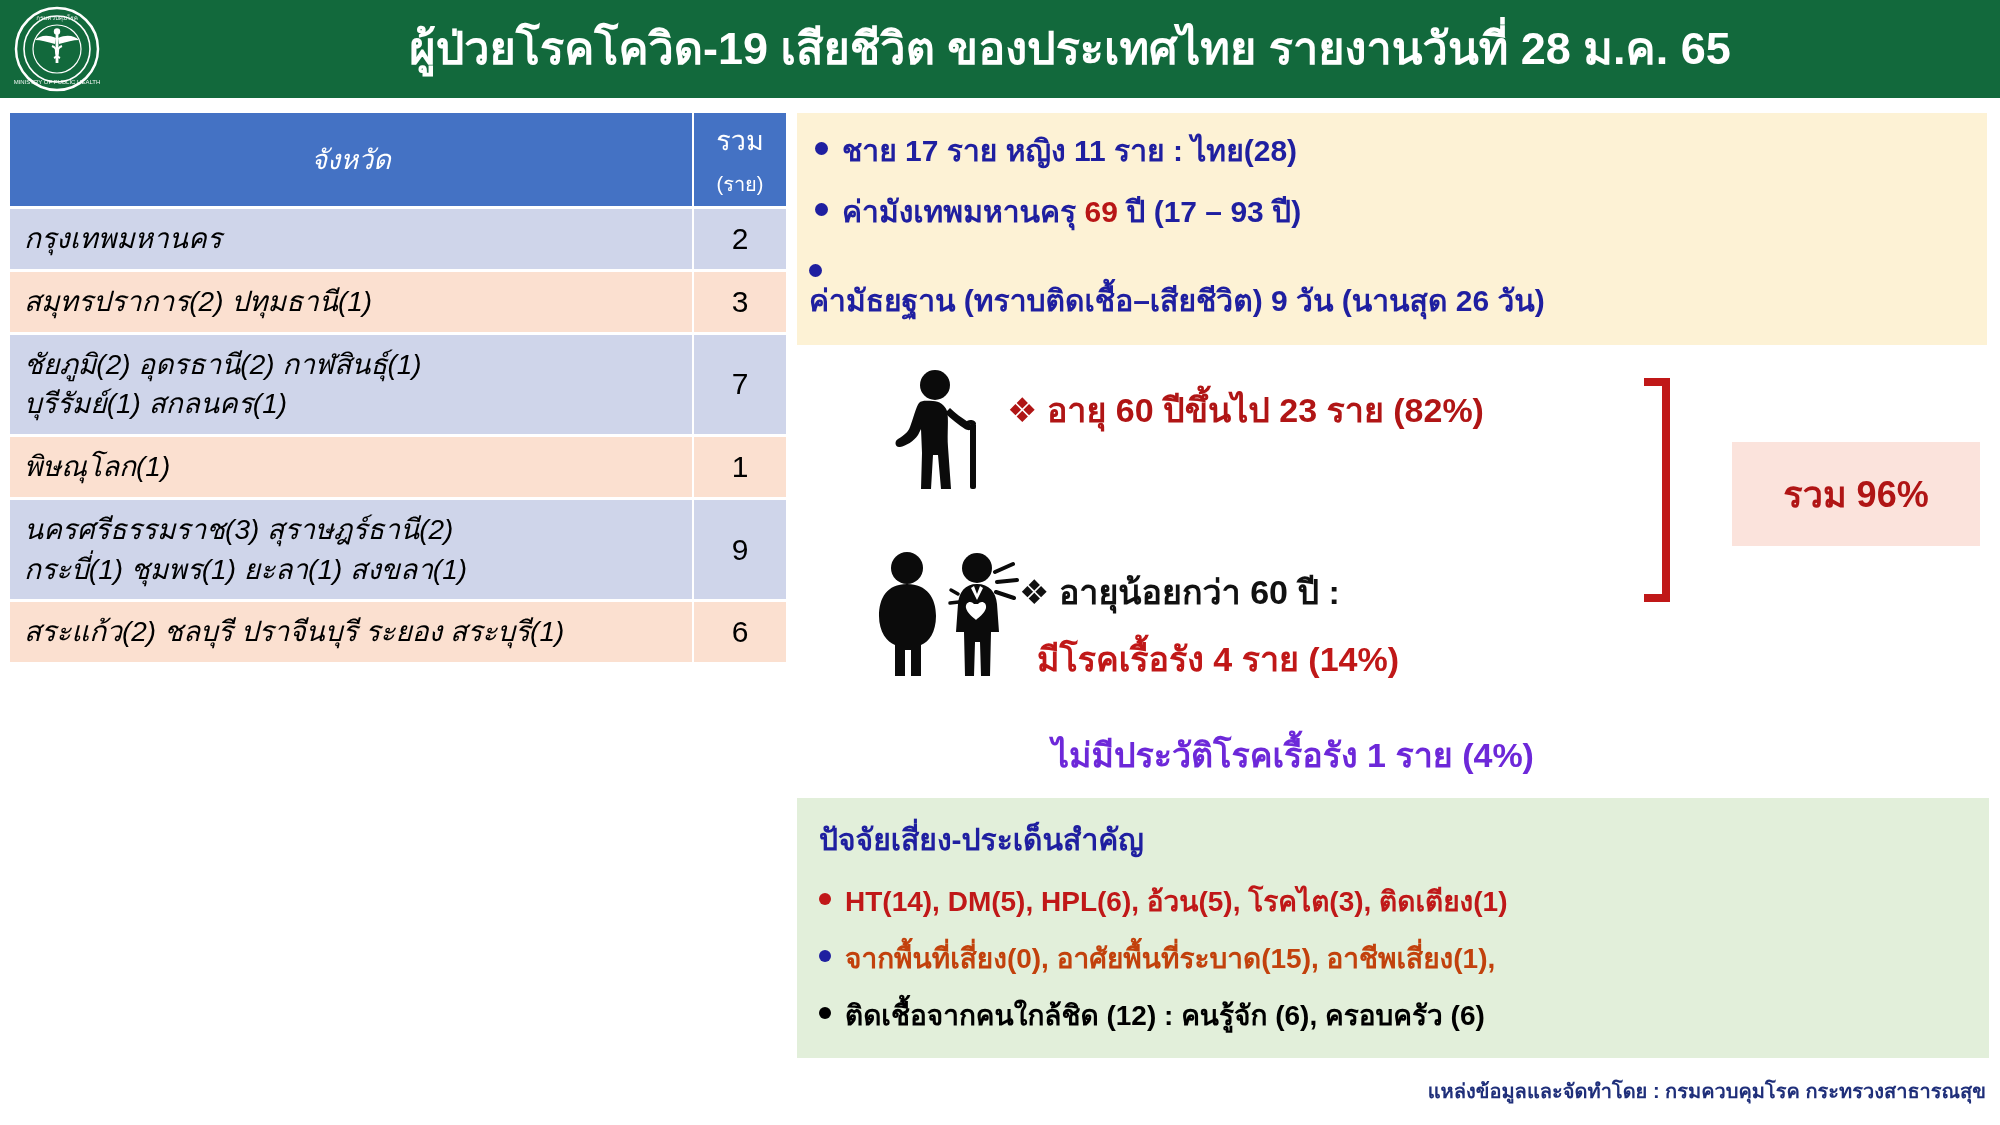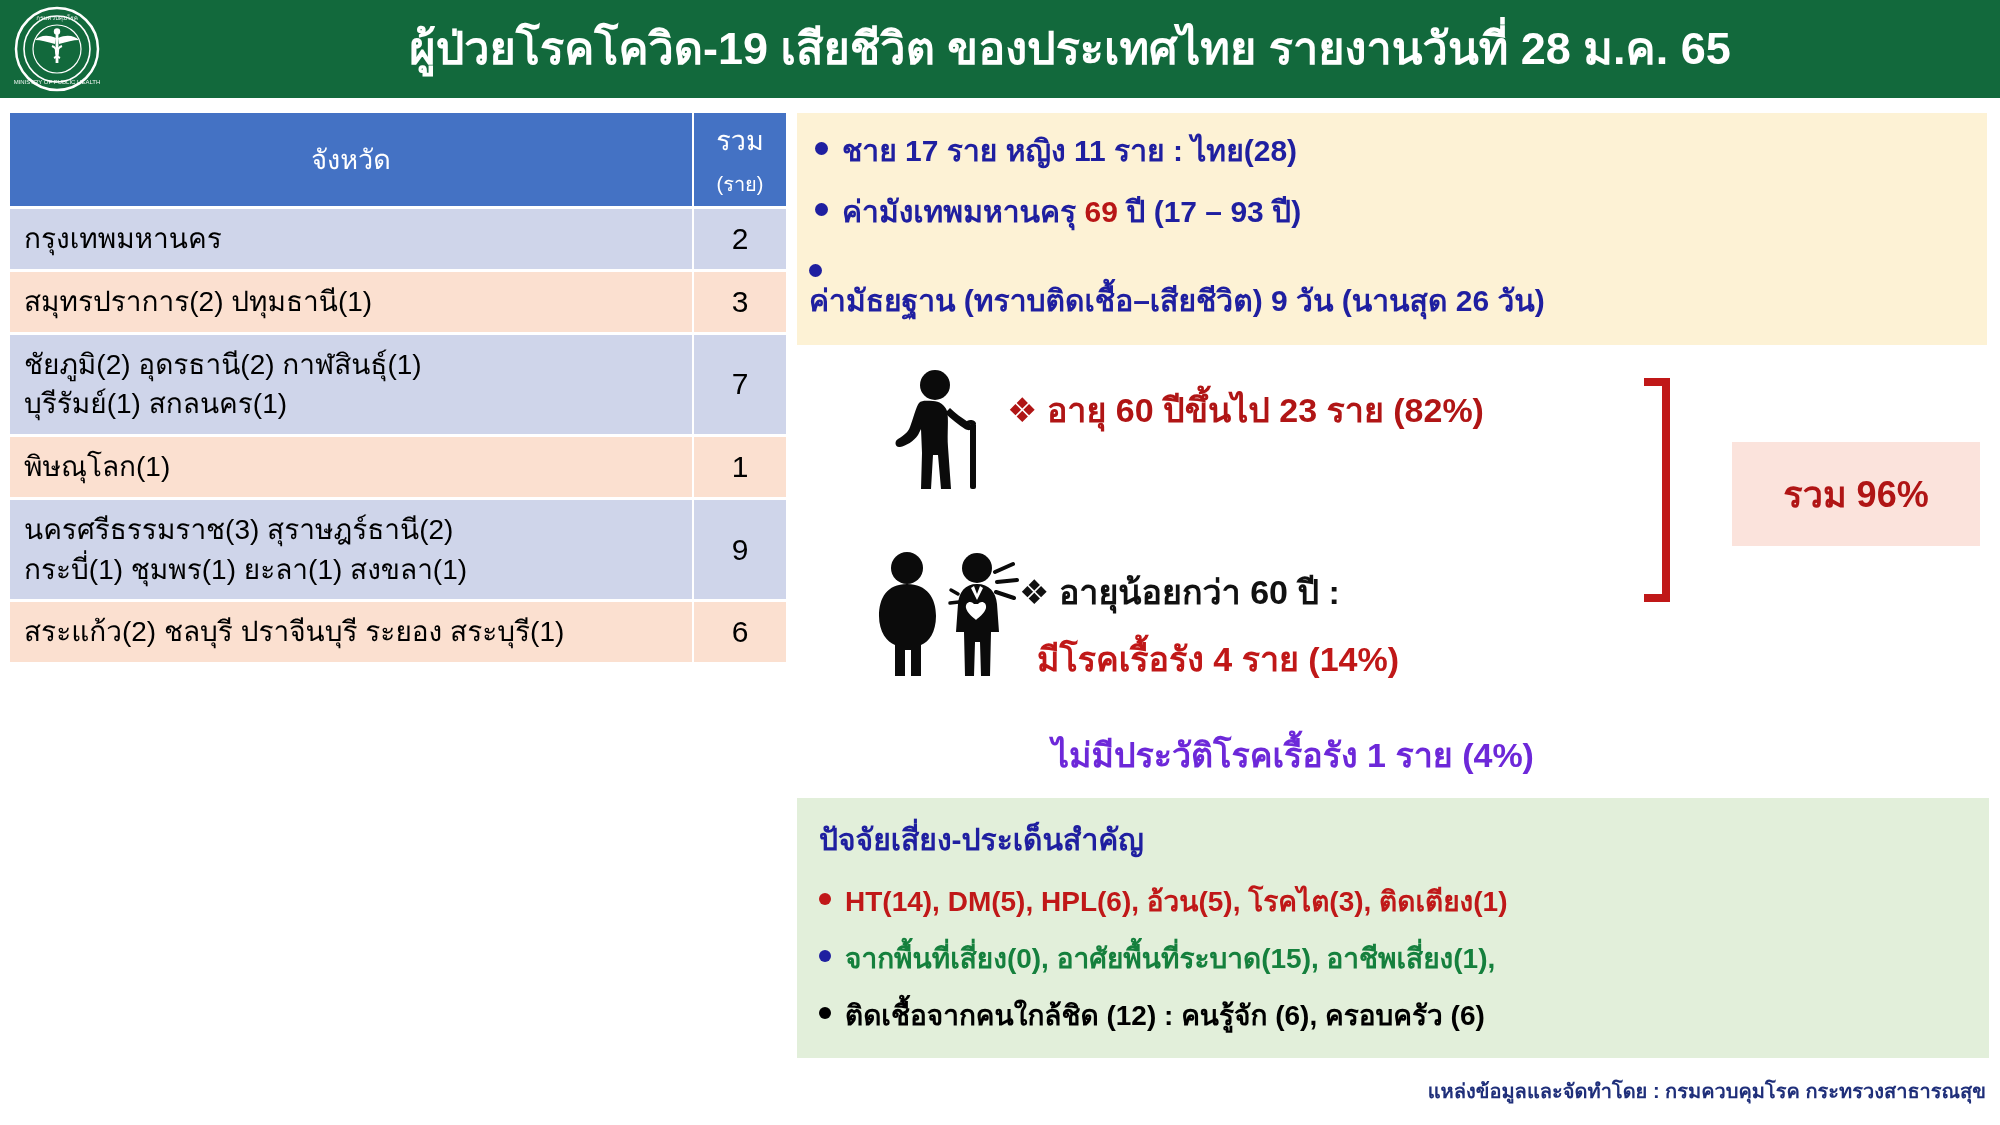--- a/index.html
+++ b/index.html
@@ -40,21 +40,21 @@
   #table {
     position: absolute; left: 8px; top: 110px; width: 780px;
     border-collapse: separate; border-spacing: 2px 3px;
   }
   #table th, #table td { vertical-align: middle; }
   .th-cell {
     background: #4472C4; color: #ffffff; text-align: center;
     font-size: 27px; font-weight: normal; padding: 6px 4px;
   }
   .th-sub { display: block; font-size: 20px; margin-top: 6px; }
-  .col-prov { width: 682px; }
+  .col-prov { width: 682px; font-style: italic; }
   .col-tot  { width: 92px; }
   .row-blue  td { background: #CFD5EA; }
   .row-peach td { background: #FBE0D0; }
   .cell-prov {
     padding: 10px 14px; font-size: 28px; color: #000000; line-height: 1.42;
     text-align: left;
   }
   .cell-tot {
     text-align: center; font-size: 30px; color: #000000;
   }
@@ -124,21 +124,21 @@
     display: flex; align-items: flex-start;
     margin-bottom: 13px; font-size: 28px; font-weight: bold;
     white-space: nowrap;
   }
   .green-item .bullet-dot {
     width: 12px; height: 12px; border-radius: 50%;
     flex: 0 0 12px; margin: 14px 14px 0 0;
   }
   .gi-red   { color: #C01818; }
   .gi-red   .bullet-dot { background: #C01818; }
-  .gi-navy  { color: #15803d; text-align: right; }
+  .gi-navy  { color: #c2410c; text-align: right; }
   .gi-navy  .bullet-dot { background: #1F1FA0; }
   .gi-black { color: #000000; }
   .gi-black .bullet-dot { background: #000000; }
 
   
   #footer {
     position: absolute; right: 14px; top: 1075px;
     font-size: 20px; color: #1F2F7A; font-weight: bold; white-space: nowrap;
   }
 </style>

